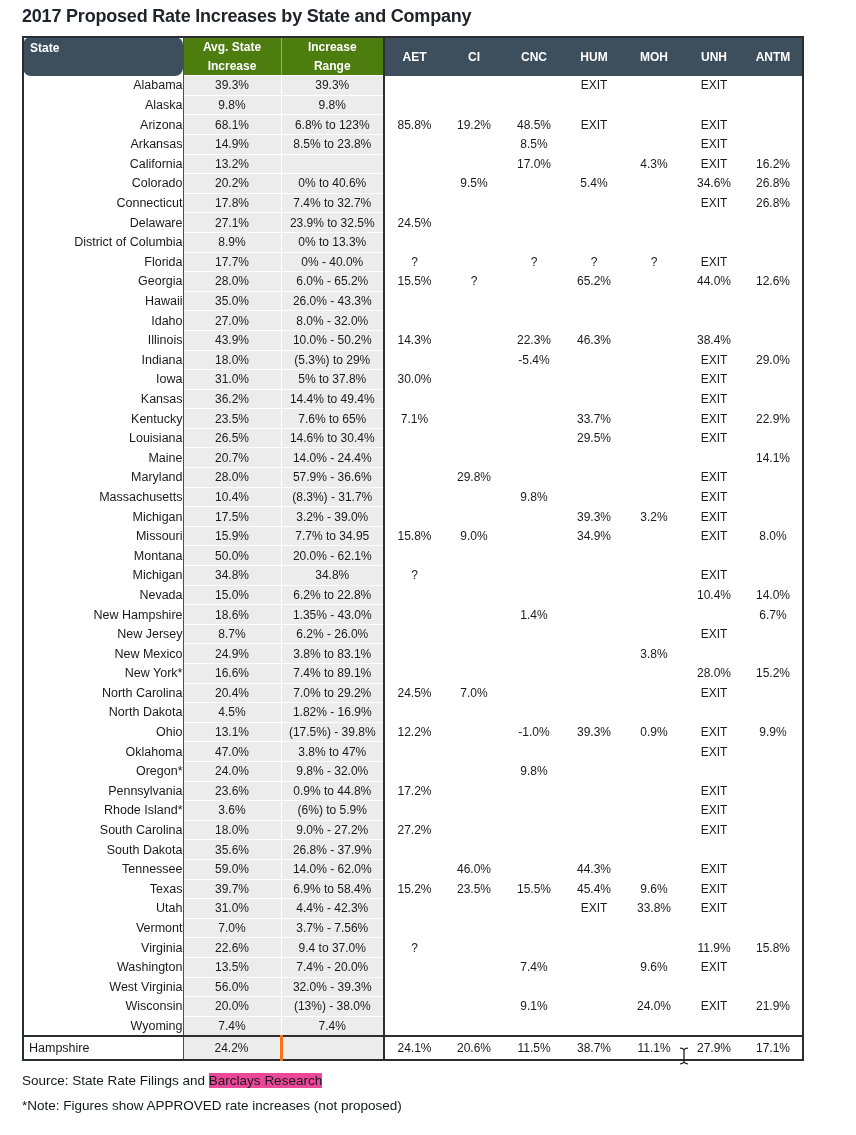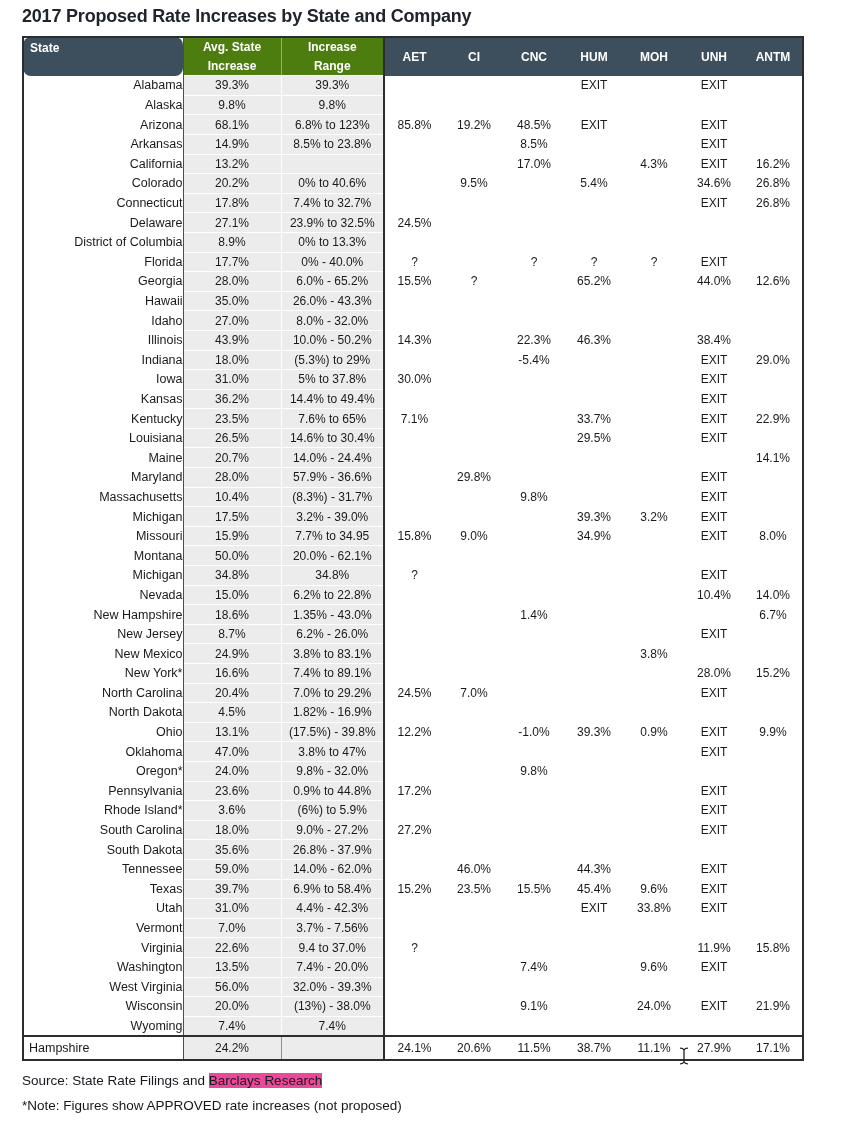--- a/index.html
+++ b/index.html
@@ -43,21 +43,21 @@
   .b-range-r{border-right:2px solid #2b2e31;}
   td.c-avg,td.c-range{background:#ececec;border-bottom:1px solid #ffffff;}
   td.c-avg{border-right:1px solid #ffffff;}
 
   tfoot td{
     border-top:2px solid #2b2e31;height:22px;padding:0;font-size:12px;
     text-align:center;
   }
   tfoot td.c-state{text-align:left;padding-left:5px;font-size:12.5px;}
   tfoot td.c-avg,tfoot td.c-range{background:#ececec;}
-  tfoot td.c-avg{border-right:1px solid #f97316;}
+  tfoot td.c-avg{border-right:3px solid #f97316;}
 
   .footer{
     margin:8px 0 0 22px;font-size:13.5px;line-height:24.5px;color:#15181d;
     white-space:nowrap;
   }
   .hl{background:#ec4899;text-align:right;}
   .ibeam{position:absolute;left:679px;top:1047px;width:10px;height:18px;}
 </style>
 </head>
 <body>

